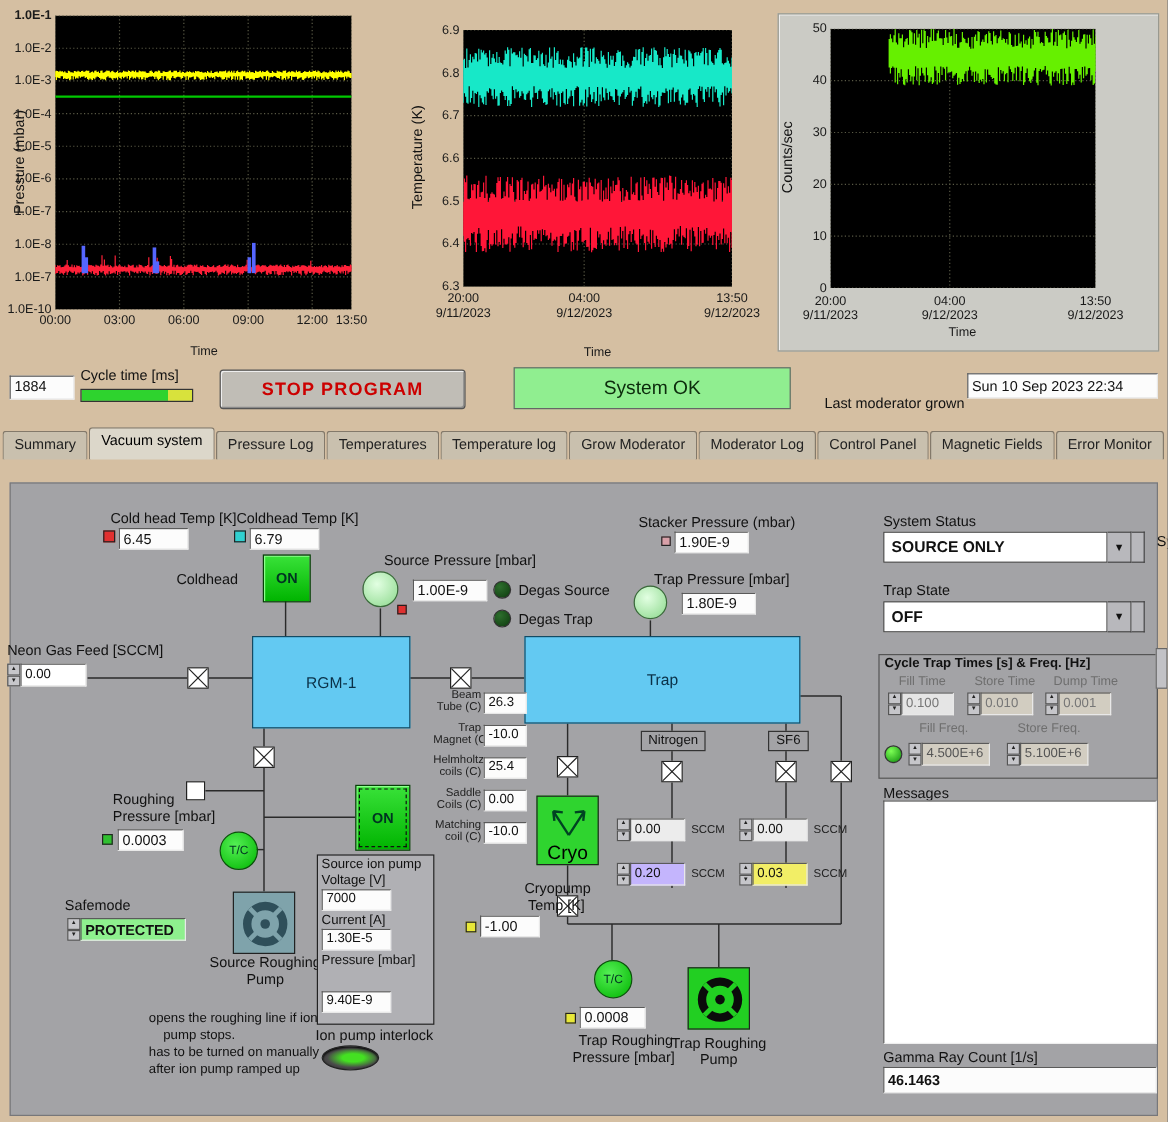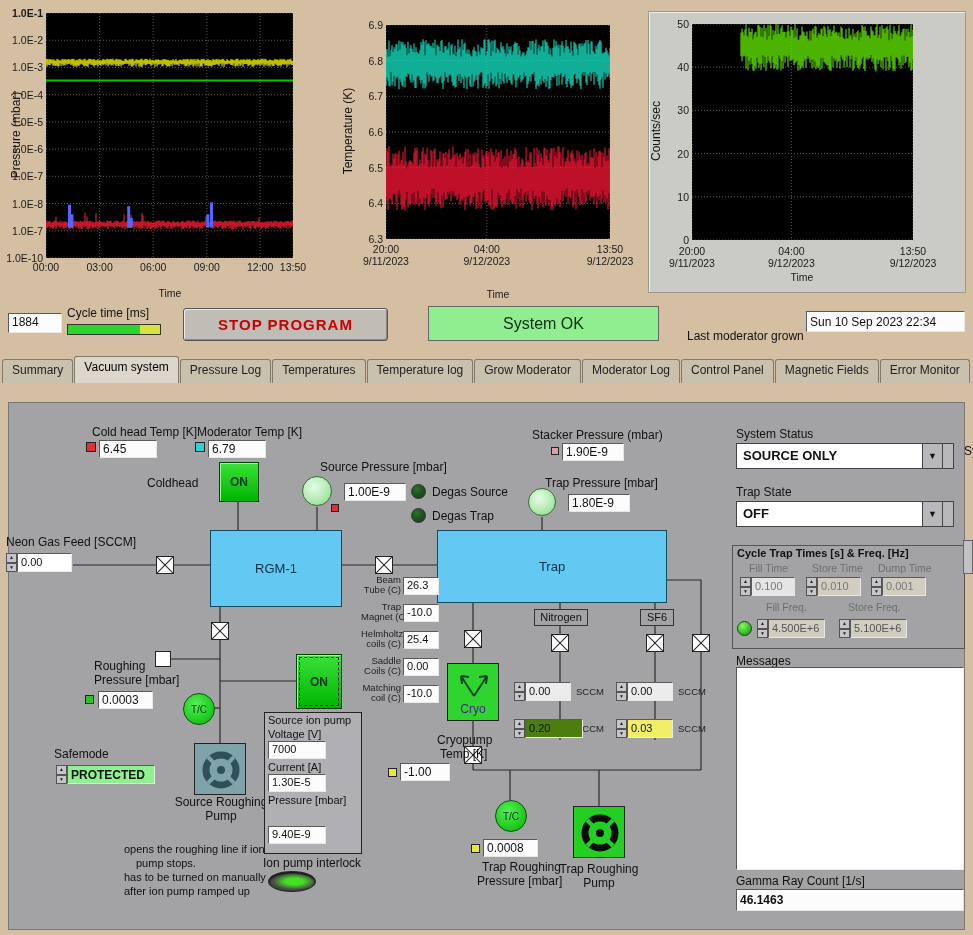--- a/index.html
+++ b/index.html
@@ -118,21 +118,21 @@
       <line x1="701" y1="580" x2="701" y2="770"></line>
       <line x1="473" y1="770" x2="701" y2="770"></line>
       <line x1="599" y1="770" x2="599" y2="806"></line>
       <line x1="510" y1="770" x2="510" y2="800"></line>
     </g>
   </svg>
 
   <div class="lbl" style="left:92px;top:425px;">Cold head Temp [K]</div>
   <div class="sq" style="left:86px;top:442px;background:#e03030;"></div>
   <div class="vbox" style="left:99px;top:440px;width:58px;">6.45</div>
-  <div class="lbl" style="left:197px;top:425px;">Moderator Temp [K]</div>
+  <div class="lbl" style="left:197px;top:425px;">Coldhead Temp [K]</div>
   <div class="sq" style="left:195px;top:442px;background:#30d0d0;"></div>
   <div class="vbox" style="left:208px;top:440px;width:58px;">6.79</div>
 
   <div class="lbl" style="left:147px;top:476px;">Coldhead</div>
   <div class="onbtn" style="left:219px;top:462px;width:38px;height:38px;">ON</div>
 
   <div class="lbl" style="left:320px;top:460px;">Source Pressure [mbar]</div>
   <div class="gauge" style="left:302px;top:476px;width:30px;height:30px;"></div>
   <div class="vbox" style="left:344px;top:483px;width:62px;">1.00E-9</div>
   <div class="sq" style="left:331px;top:504px;width:8px;height:8px;background:#e03030;"></div>
@@ -208,21 +208,21 @@
   <div class="labelbox" style="left:640px;top:609px;width:34px;height:17px;">SF6</div>
   <div class="lbl-s" style="left:576px;top:687px;">SCCM</div>
   <div class="lbl-s" style="left:678px;top:687px;">SCCM</div>
   <div class="lbl-s" style="left:576px;top:724px;">SCCM</div>
   <div class="lbl-s" style="left:678px;top:724px;">SCCM</div>
 
   <div class="pumpbox" style="left:447px;top:663px;width:52px;height:58px;background:#2fd42f;">
     <svg width="52" height="36">
       <path d="M26 32 L13 12 M13 12 L14 20 M13 12 L21 13 M26 32 L39 12 M39 12 L38 20 M39 12 L31 13" stroke="#042" stroke-width="2" fill="none"></path>
     </svg>
-    <div style="text-align:center;font-size:12px;color:#4c1d95;margin-top:-2px;">Cryo</div>
+    <div style="text-align:center;font-size:16px;color:#000000;margin-top:-2px;">Cryo</div>
   </div>
   <div class="lbl" style="left:437px;top:733px;">Cryopump</div>
   <div class="lbl" style="left:440px;top:747px;">Temp [K]</div>
   <div class="sq" style="left:388px;top:768px;width:9px;height:9px;background:#e8e838;"></div>
   <div class="vbox" style="left:400px;top:763px;width:50px;">-1.00</div>
 
   <div class="tc" style="left:495px;top:800px;">T/C</div>
 
   <div class="sq" style="left:471px;top:844px;width:9px;height:9px;background:#e8e838;"></div>
   <div class="vbox" style="left:483px;top:839px;width:55px;">0.0008</div>
@@ -315,21 +315,21 @@
         <span>▲</span>
         <span>▼</span>
       </div>
       <div class="sp-field" style="width: 46px; background: rgb(236, 236, 236);">0.00</div>
     </div>
     <div class="spinner" style="left: 514px; top: 719px;">
       <div class="sp-arrows">
         <span>▲</span>
         <span>▼</span>
       </div>
-      <div class="sp-field" style="width: 58px; background: #4d7c0f;">0.20</div>
+      <div class="sp-field" style="width: 46px; background: #c4b5fd;">0.20</div>
     </div>
     <div class="spinner" style="left: 616px; top: 719px;">
       <div class="sp-arrows">
         <span>▲</span>
         <span>▼</span>
       </div>
       <div class="sp-field" style="width: 46px; background: rgb(242, 238, 102);">0.03</div>
     </div>
     <div class="spinner" style="left: 740px; top: 577px;">
       <div class="sp-arrows">

